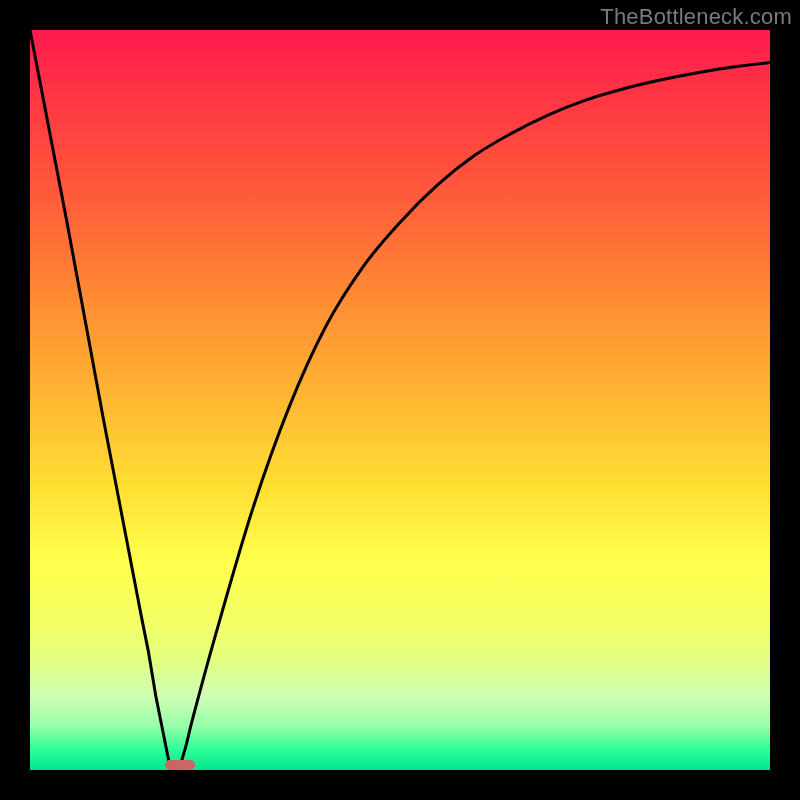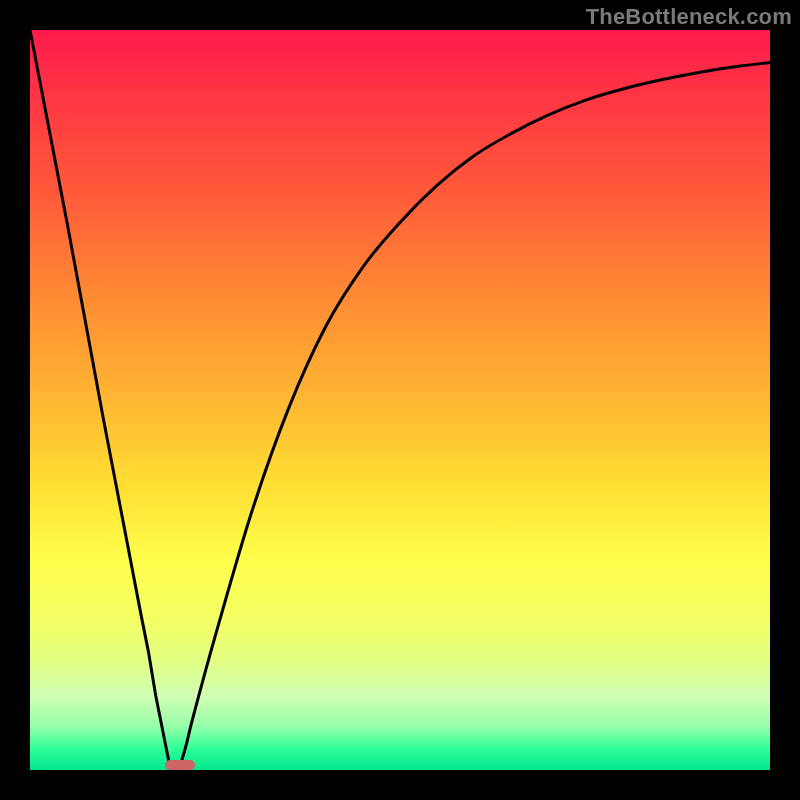--- a/index.html
+++ b/index.html
@@ -38,21 +38,21 @@
       #33ff99 97%,
       #00e68f 100%
     );
   }
   .watermark {
     position: absolute;
     top: 4px;
     right: 8px;
     color: #7a7a7a;
     font-size: 22px;
-    font-weight: 700;
+    font-weight: 400;
     user-select: none;
     letter-spacing: 0.2px;
   }
   svg.curve {
     position: absolute;
     left: 0;
     top: 0;
     width: 740px;
     height: 740px;
     pointer-events: none;

